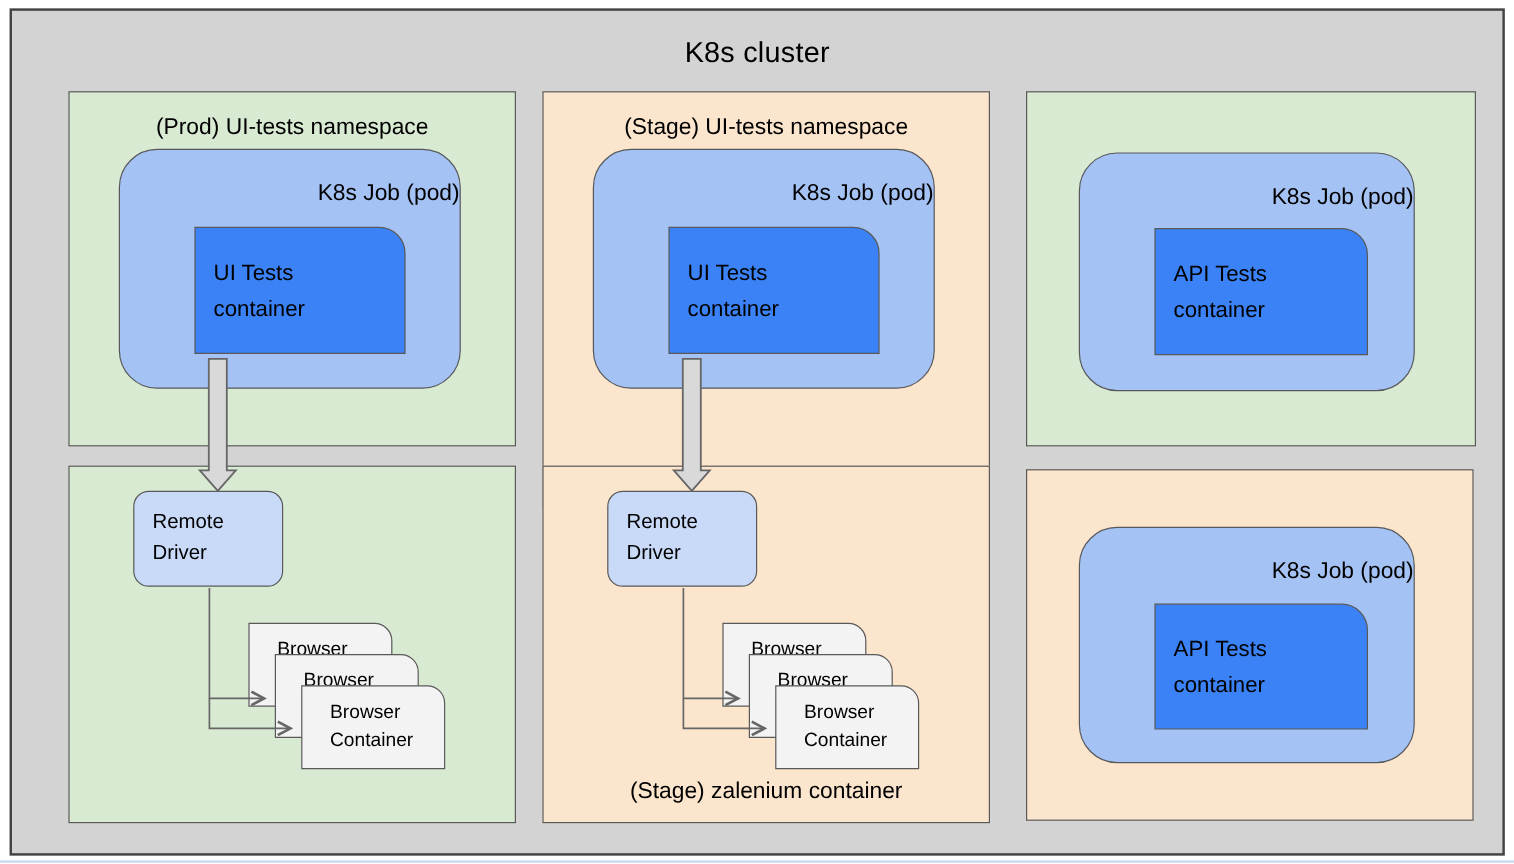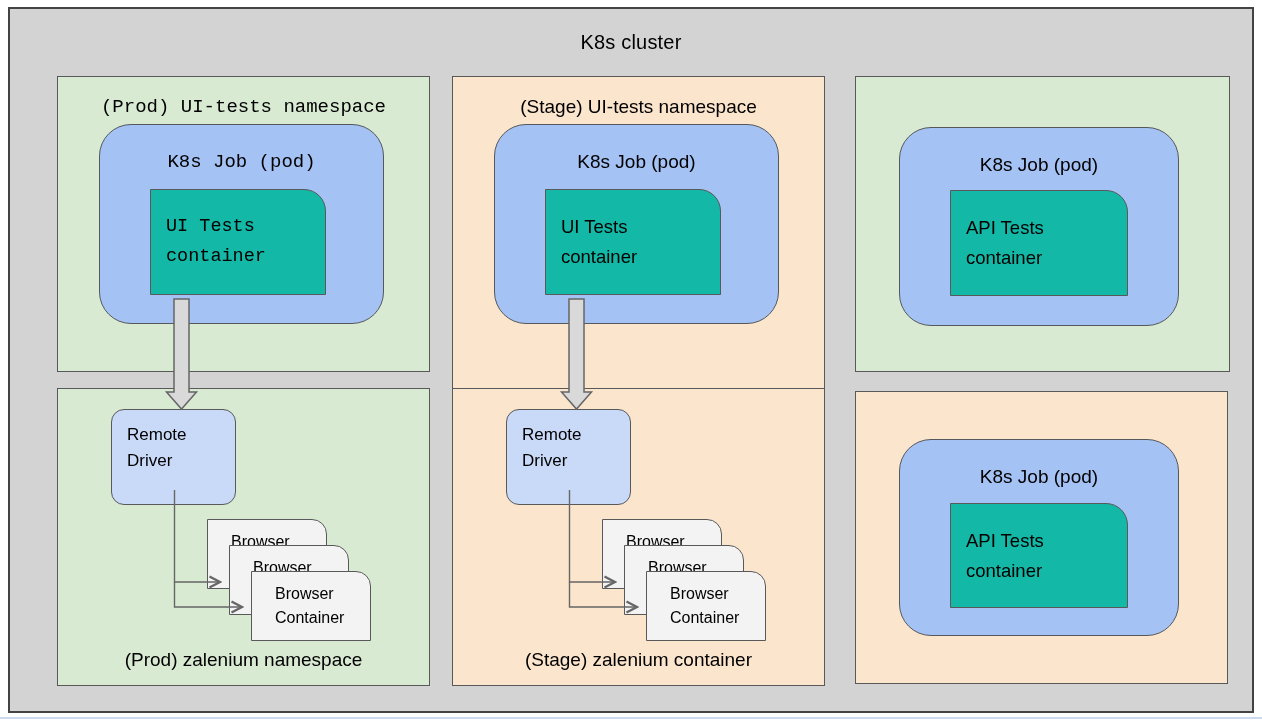--- a/index.html
+++ b/index.html
@@ -7,39 +7,39 @@
     position:relative;width:1262px;height:720px;overflow:hidden;
     font-family:"Liberation Sans",sans-serif;color:#000;background:#ffffff;
   }
   *{box-sizing:border-box;}
   .cluster{
     position:absolute;left:8px;top:7px;width:1246px;height:706px;
     background:#d3d3d3;border:2px solid #434343;
   }
   .cluster-title{
     position:absolute;left:0;right:0;top:22px;text-align:center;
-    font-size:20px;letter-spacing:.2px;
+    font-size:24px;letter-spacing:.2px;
   }
   .panel{position:absolute;border:1.5px solid #595959;}
   .panel.green{background:#d9ead3;}
   .panel.orange{background:#fce5cd;}
   .ns-label{position:absolute;left:0;right:0;text-align:center;font-size:19px;white-space:nowrap;}
   .ns-label.top{top:19px;}
   .ns-label.bottom{bottom:14px;}
   .pod{
     position:absolute;background:#a4c2f4;border:1.5px solid #56585c;border-radius:32px;
   }
-  .pod-label{position:absolute;left:0;right:0;top:26px;text-align:center;font-size:19px;}
+  .pod-label{position:absolute;left:0;right:0;top:26px;text-align:right;font-size:19px;}
   .container-box{
-    position:absolute;background:#14b8a6;border:1.5px solid #595959;
+    position:absolute;background:#3b82f6;border:1.5px solid #595959;
     border-radius:0 22px 0 0;font-size:18.5px;line-height:30px;
-    padding:22px 4px 0 15px;white-space:pre-line;
+    padding:22px 4px 0 15px;white-space:pre-line;margin-left:12px;
   }
   .remote-driver{
-    position:absolute;width:125px;height:96px;background:#c9daf8;border:1.5px solid #595959;
+    position:absolute;width:125px;height:80px;background:#c9daf8;border:1.5px solid #595959;
     border-radius:13px;font-size:17px;line-height:26px;padding:12px 4px 0 15px;white-space:pre-line;
   }
   .browser-box{
     position:absolute;width:120px;height:70px;background:#f3f3f3;border:1.5px solid #595959;
     border-radius:0 15px 0 0;font-size:16px;line-height:24px;
     padding:10px 2px 0 23px;white-space:pre-line;overflow:hidden;
   }
   .overlay{
     position:absolute;left:0;top:0;width:1262px;height:720px;z-index:10;pointer-events:none;
   }
@@ -49,21 +49,21 @@
 </style>
 </head>
 <body>
 
 <div id="stage">
 
   <div class="cluster">
     <div class="cluster-title">K8s cluster</div>
   </div>
 
-  <div class="panel green" style="left:57px;top:76px;width:373px;height:296px;font-family:Liberation Mono, monospace;">
+  <div class="panel green" style="left:57px;top:76px;width:373px;height:296px;">
     <div class="ns-label top">(Prod) UI-tests namespace</div>
     <div class="pod" style="left:41px;top:47px;width:285px;height:200px;">
       <div class="pod-label">K8s Job (pod)</div>
       <div class="container-box" style="left:50px;top:64px;width:176px;height:106px;">UI Tests
 container</div>
     </div>
   </div>
 
   <div class="panel orange" style="left:452px;top:76px;width:373px;height:347px;">
     <div class="ns-label top">(Stage) UI-tests namespace</div>
@@ -84,21 +84,20 @@
 
   <div class="panel green" style="left:57px;top:388px;width:373px;height:298px;">
     <div class="remote-driver" style="left:53px;top:20px;">Remote
 Driver</div>
     <div class="browser-box" style="left:149px;top:130px;">Browser
 Container</div>
     <div class="browser-box" style="left:171px;top:156px;">Browser
 Container</div>
     <div class="browser-box" style="left:193px;top:182px;">Browser
 Container</div>
-    <div class="ns-label bottom">(Prod) zalenium namespace</div>
   </div>
 
   <div class="panel orange" style="left:452px;top:388px;width:373px;height:298px;">
     <div class="remote-driver" style="left:53px;top:20px;">Remote
 Driver</div>
     <div class="browser-box" style="left:149px;top:130px;">Browser
 Container</div>
     <div class="browser-box" style="left:171px;top:156px;">Browser
 Container</div>
     <div class="browser-box" style="left:193px;top:182px;">Browser

